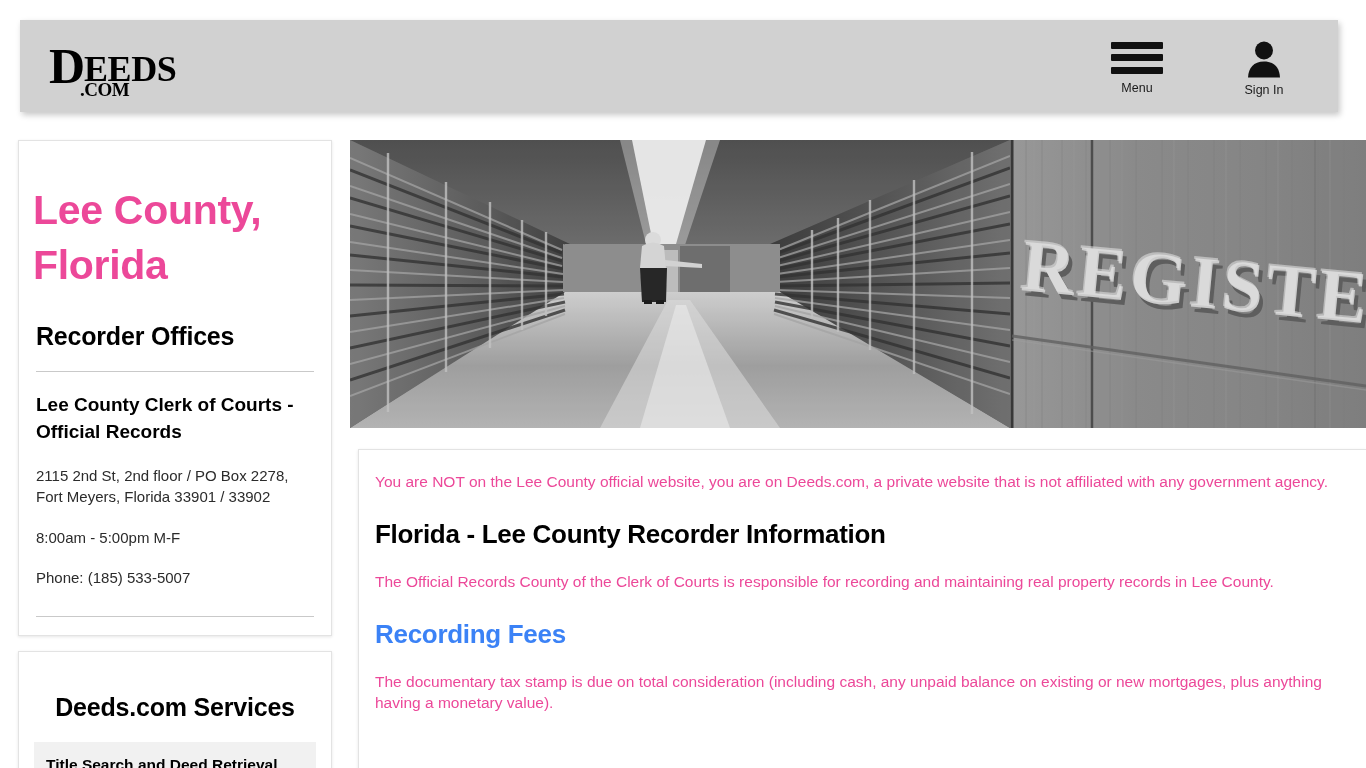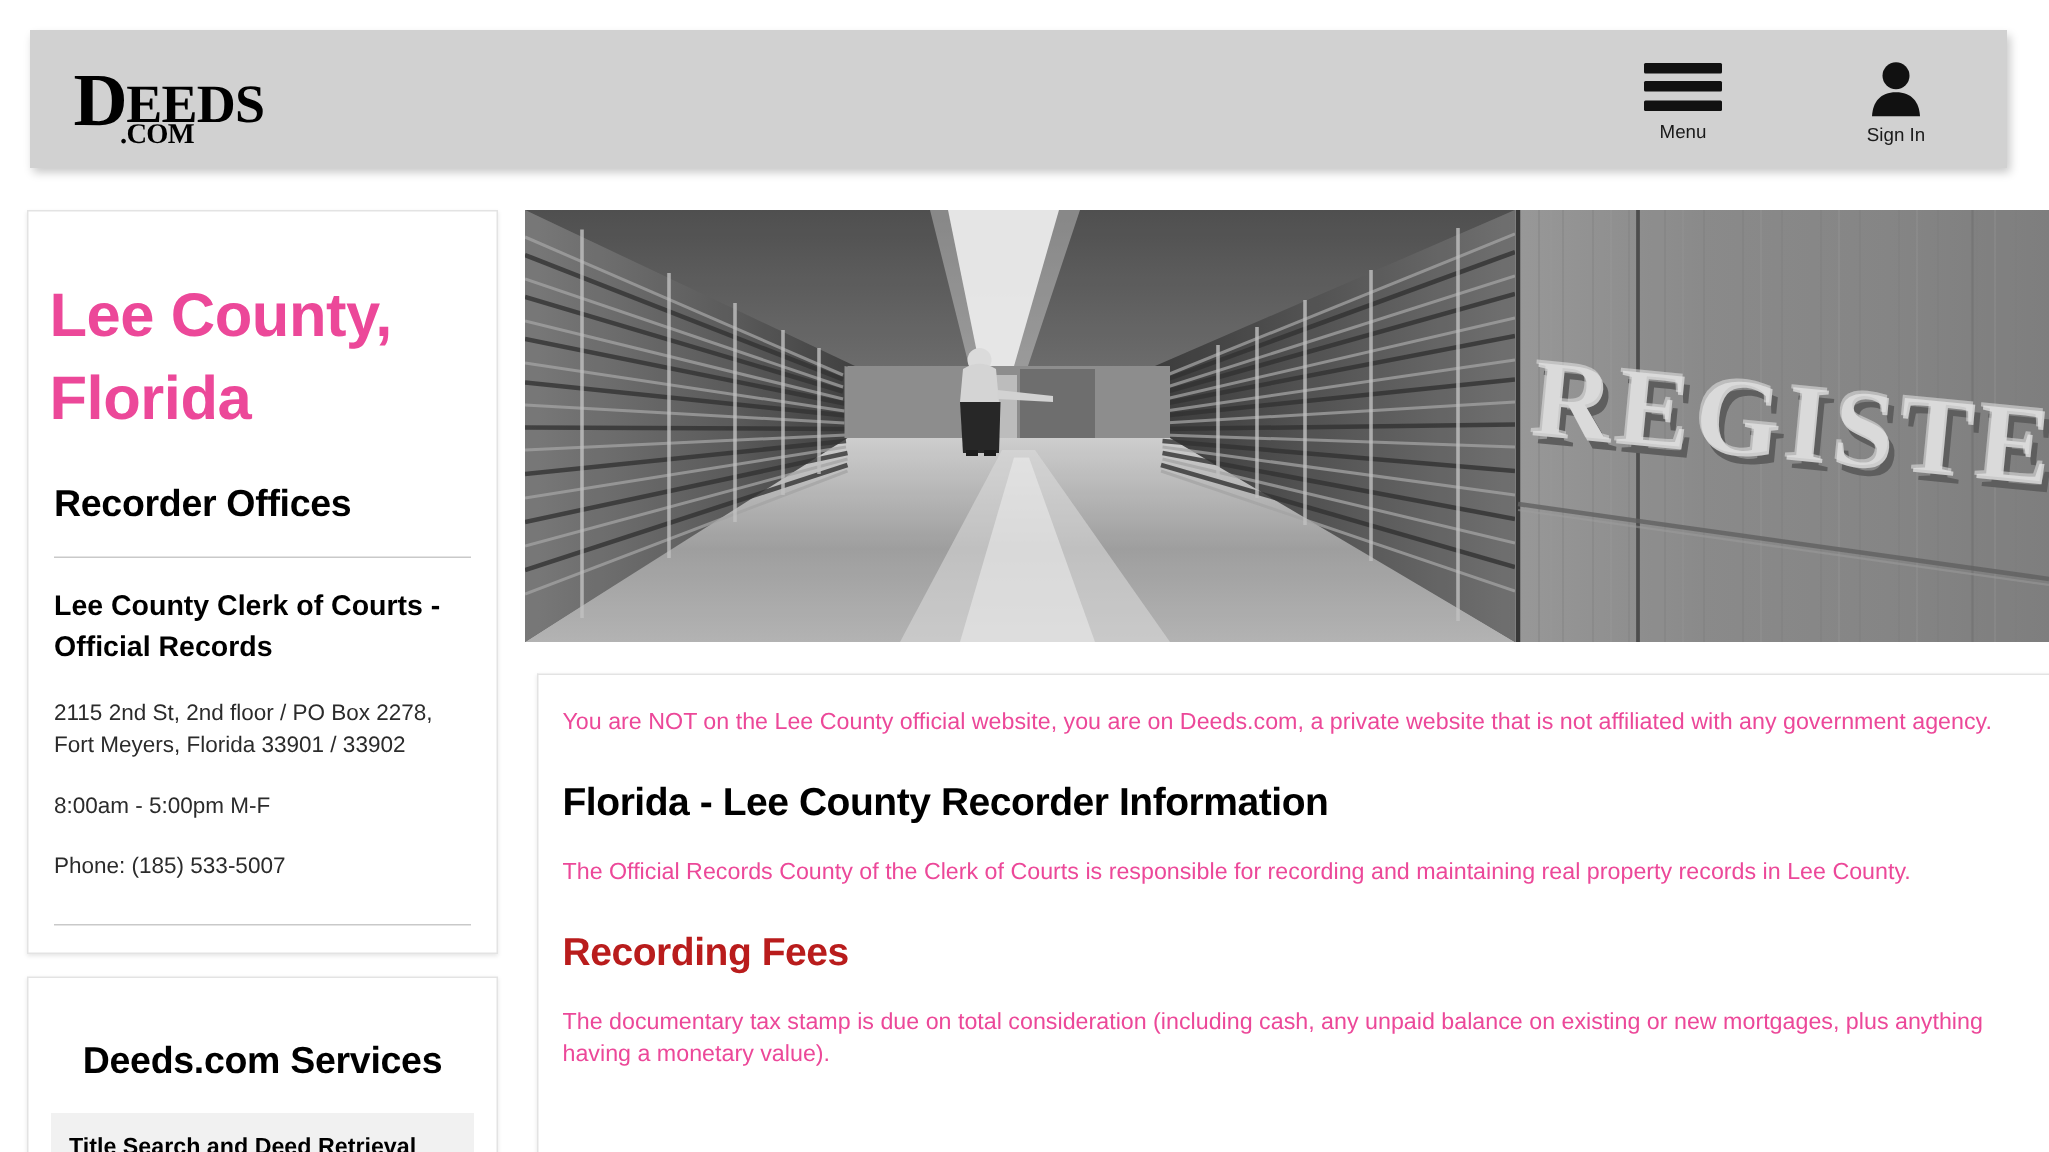--- a/index.html
+++ b/index.html
@@ -57,21 +57,21 @@
     font-weight: bold;
     font-size: 19px;
     letter-spacing: -0.5px;
     line-height: 1;
   }
 
   .header-right {
     margin-left: auto;
     display: flex;
     align-items: flex-start;
-    gap: 70px;
+    gap: 55px;
     margin-right: 38px;
     margin-top: 4px;
   }
   .hdr-btn {
     width: 72px;
     display: flex;
     flex-direction: column;
     align-items: center;
     cursor: pointer;
   }
@@ -203,21 +203,21 @@
   .h1-main {
     font-size: 26px;
     font-weight: bold;
     color: #000;
     margin: 26px 0 0 0;
     letter-spacing: -0.3px;
   }
   .h2-main {
     font-size: 26px;
     font-weight: bold;
-    color: #b91c1c;
+    color: #3b82f6;
     margin: 26px 0 0 0;
     letter-spacing: -0.3px;
   }
   .p-gap { margin-top: 22px; }
 </style>
 </head>
 <body>
 
 <div class="site-header">
 

